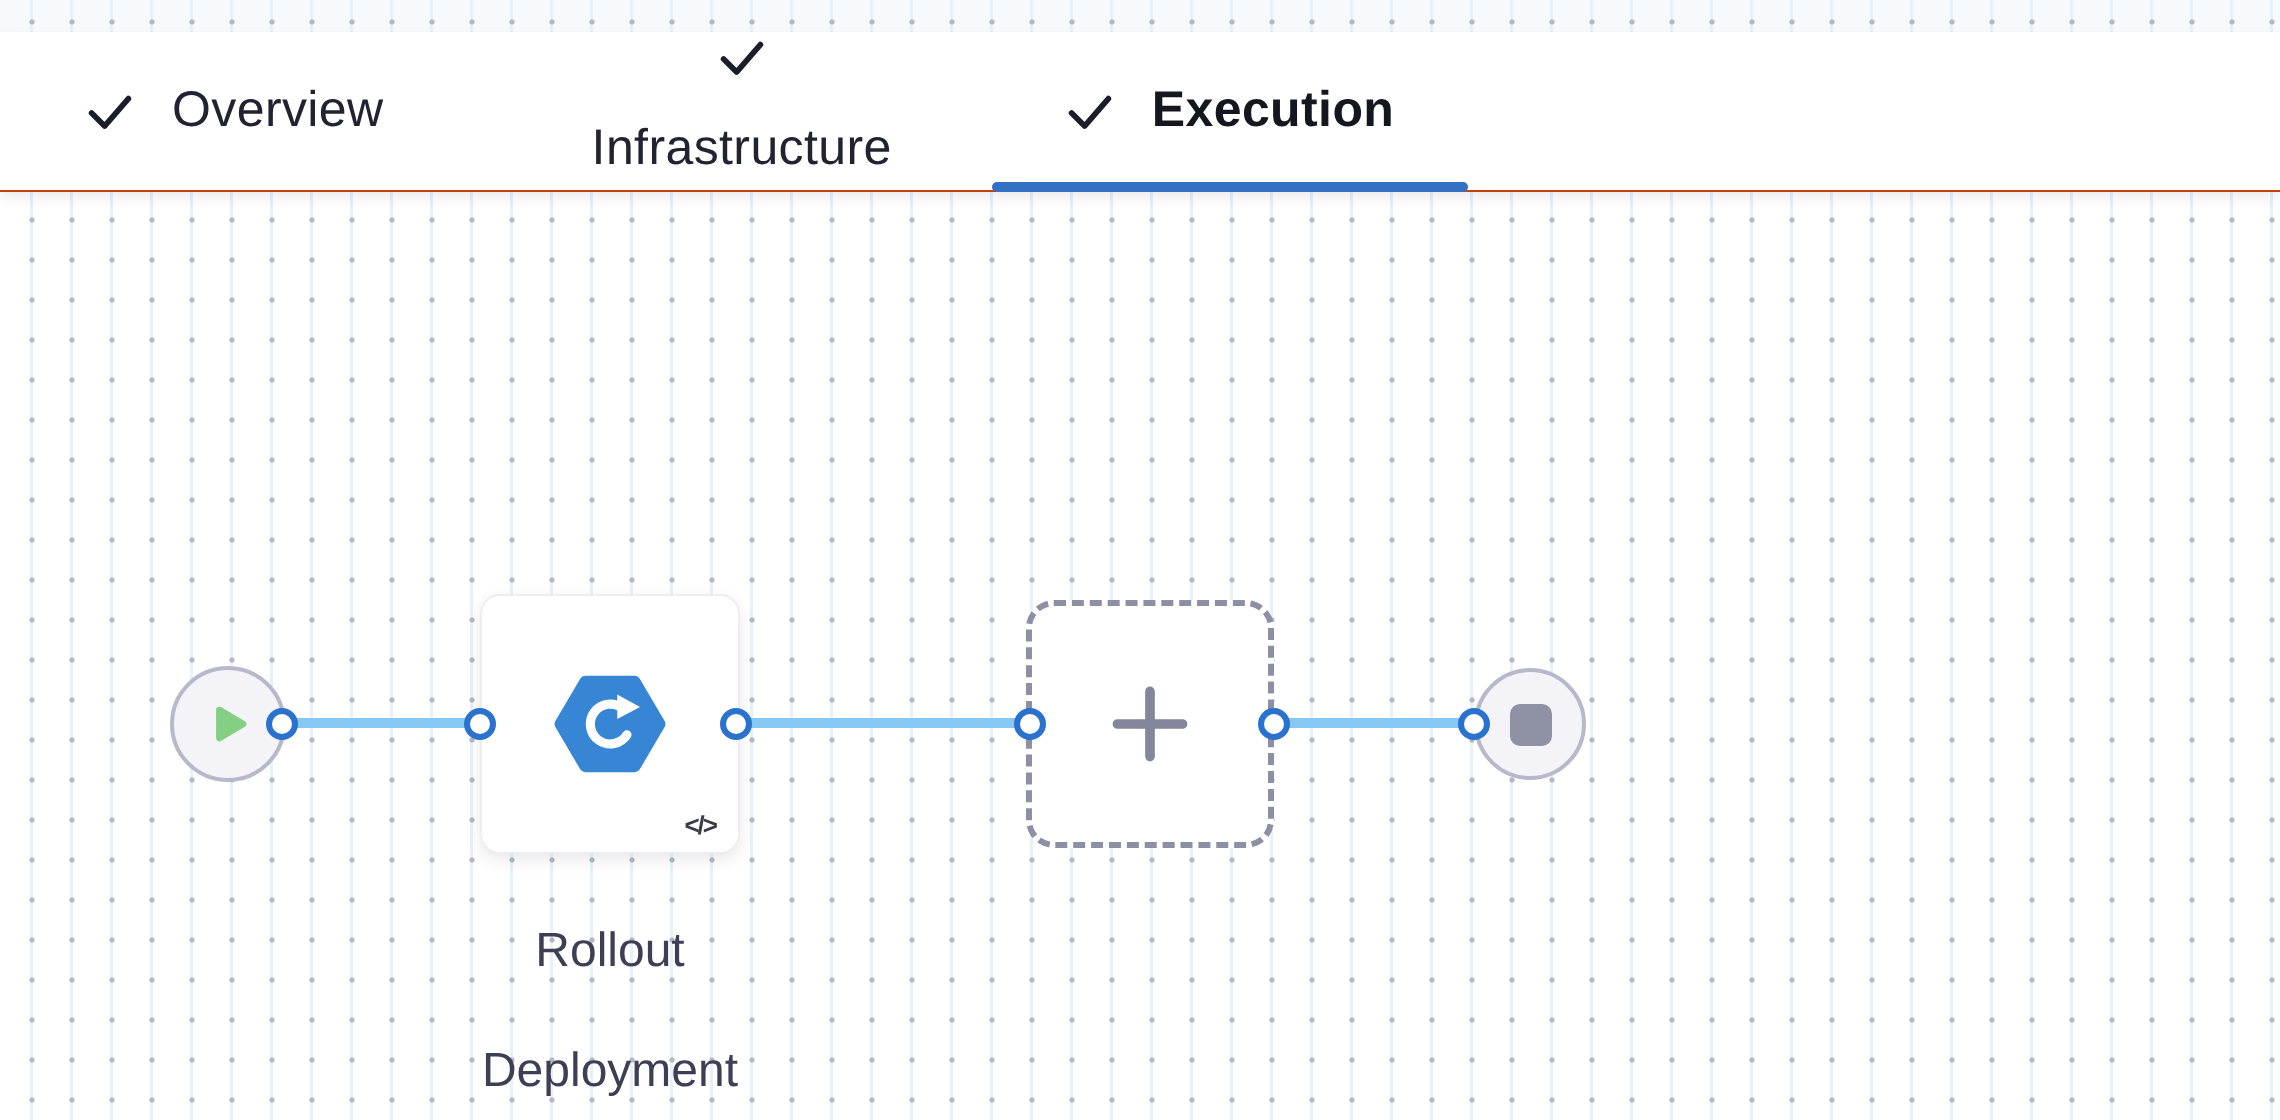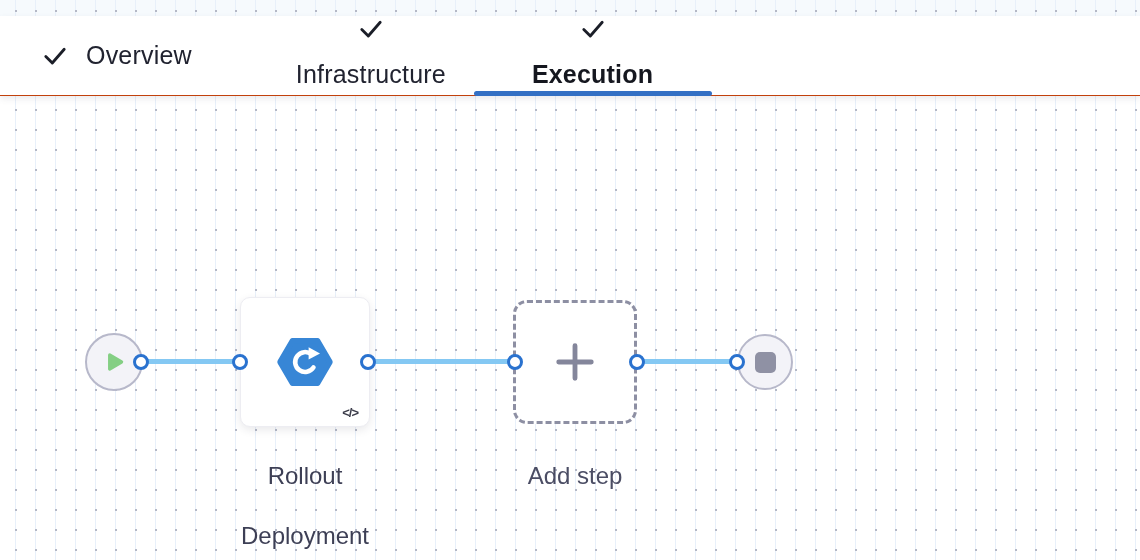--- a/index.html
+++ b/index.html
@@ -31,21 +31,21 @@
     box-shadow:0 3px 6px rgba(96,97,112,0.12);
     display:flex; align-items:flex-end; padding-left:42px; z-index:5;
   }
   .tab { position:relative; display:flex; align-items:center; gap:18px;
     height:100%; cursor:pointer; }
   .tab .check-icon { width:26px; height:26px; flex:0 0 auto; }
   .tab-label { font-size:25px; font-weight:500; color:#212330; letter-spacing:0.2px; }
   .tab.active .tab-label { font-weight:700; color:#15171f; }
   .tab-service { margin-left:118px; }
   .tab-infrastructure { margin-left:104px;flex-direction:column; }
-  .tab-execution { margin-left:86px;flex-direction:column; }
+  .tab-execution { margin-left:86px; }
   .active-underline {
     position:absolute; bottom:-1px; left:50%; transform:translateX(-50%);
     width:238px; height:5px; border-radius:4px; background:#3470c4;
   }
 
   
   .canvas { position:absolute; left:0; top:96px; width:1140px; height:464px; }
 
   .edge { position:absolute; height:5px; top:263px; background:#84c8f3; border-radius:2px; z-index:1; }
   .edge1 { left:141px; width:99px; }
@@ -139,16 +139,15 @@
     </div>
 
     <div class="port" style="left:133px; top:258px;"></div>
     <div class="port" style="left:232px; top:258px;"></div>
     <div class="port" style="left:360px; top:258px;"></div>
     <div class="port" style="left:507px; top:258px;"></div>
     <div class="port" style="left:629px; top:258px;"></div>
     <div class="port" style="left:729px; top:258px;"></div>
 
     <div class="node-label step-label">Rollout Deployment</div>
-    <div class="node-label add-step-label">Add step</div>
 
   </div>
 </div>
 
 </body></html>

